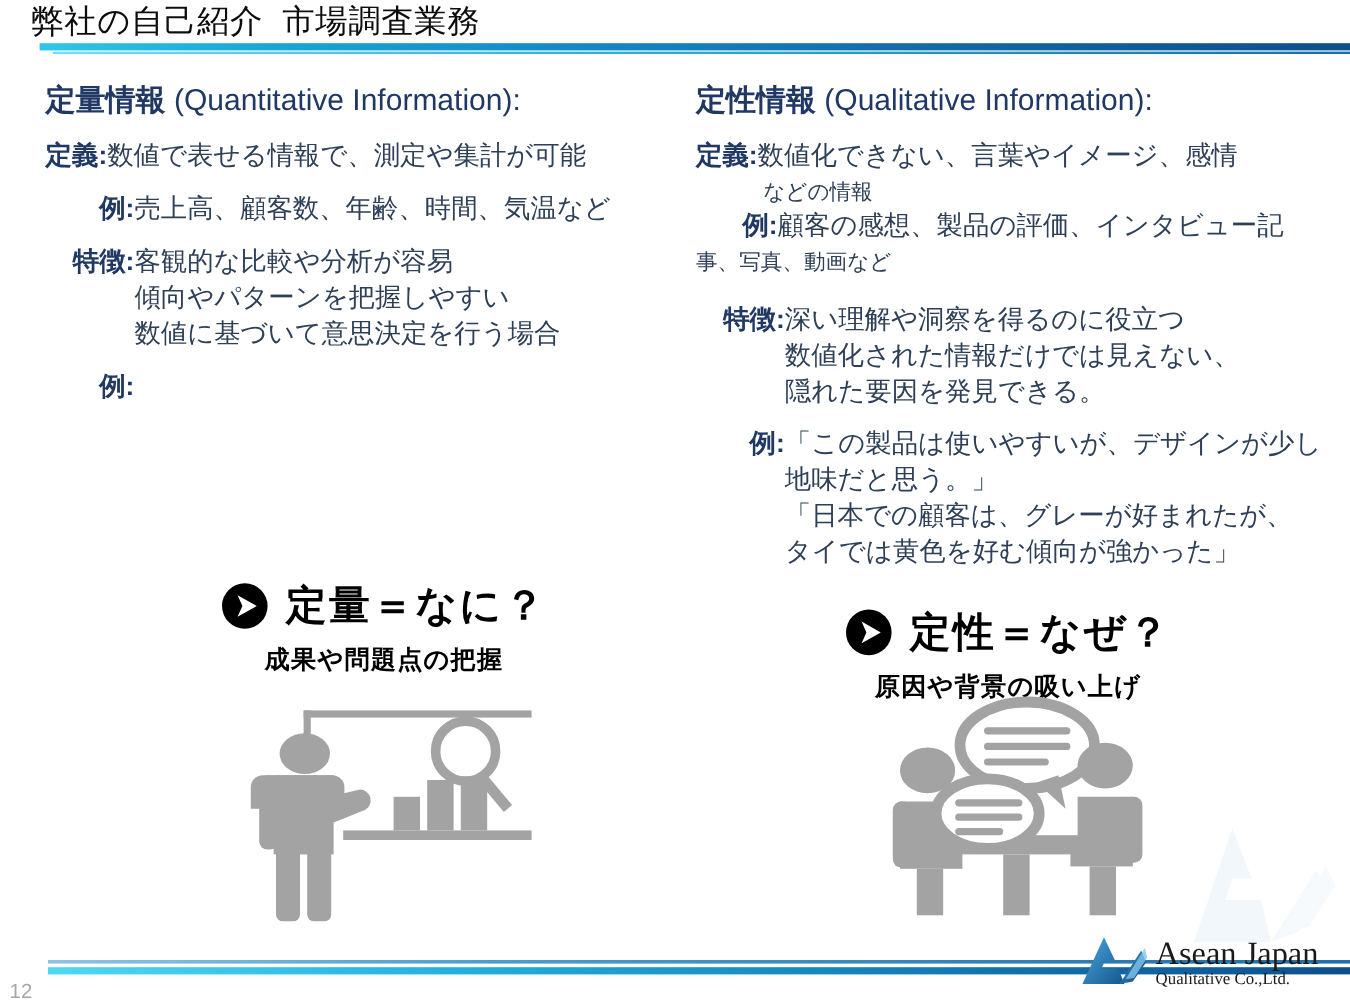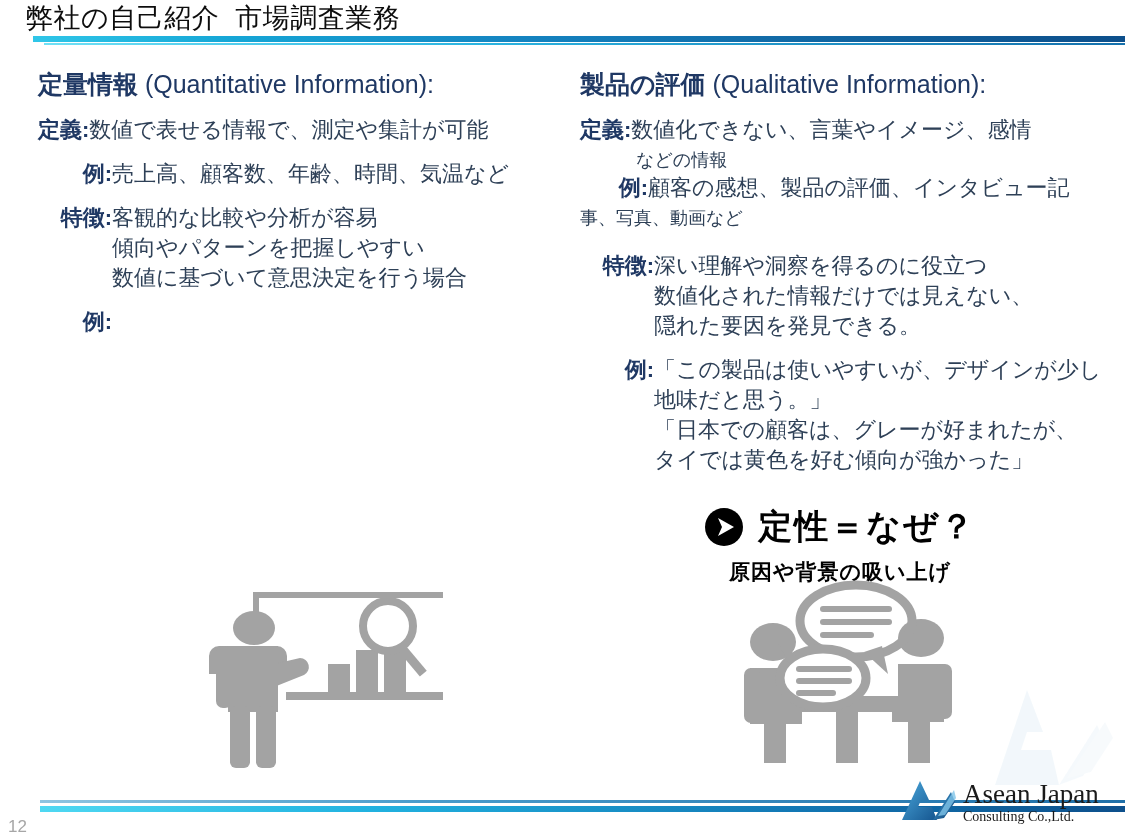--- a/index.html
+++ b/index.html
@@ -236,21 +236,21 @@
     <div class="blk row teiryo-q">
       <span class="lbl">例:</span>
     </div>
 
   </div>
 
   <div class="col col-right">
 
     <div class="blk">
       <div class="heading">
-        <b>製品の評価</b><span class="en"> (Qualitative Information):</span>
+        <b>定性情報</b><span class="en"> (Qualitative Information):</span>
       </div>
     </div>
 
     <div class="row teisei-def">
       <span class="lbl">定義:</span>
       <span class="val">数値化できない、言葉やイメージ、感情</span>
     </div>
     <div class="hang hang-indent">などの情報</div>
 
     <div class="row teisei-ex">
@@ -269,20 +269,32 @@
     <div class="blk row teisei-q">
       <span class="lbl">例:</span>
       <span class="val">「この製品は使いやすいが、デザインが少し
 地味だと思う。」
 「日本での顧客は、グレーが好まれたが、
 タイでは黄色を好む傾向が強かった」</span>
     </div>
 
   </div>
 
+  <div class="callout callout-left">
+    <div class="callout-head">
+      <span>
+        <svg class="play-icon" width="40" height="40" viewBox="0 0 40 40">
+          <circle cx="20" cy="20" r="19" fill="#000000"></circle>
+          <path d="M14 11 L30 20 L14 29 L18 20 Z" fill="#ffffff"></path>
+        </svg>
+      </span>
+      <span>定量＝なに？</span>
+    </div>
+    <div class="callout-sub">成果や問題点の把握</div>
+  </div>
 
   <div class="callout callout-right">
     <div class="callout-head">
       <span>
         <svg class="play-icon" width="40" height="40" viewBox="0 0 40 40">
           <circle cx="20" cy="20" r="19" fill="#000000"></circle>
           <path d="M14 11 L30 20 L14 29 L18 20 Z" fill="#ffffff"></path>
         </svg>
       </span>
       <span>定性＝なぜ？</span>
@@ -379,17 +391,17 @@
             <stop offset="100%" stop-color="#103f72"></stop>
           </linearGradient>
         </defs>
         <path d="M2 42 L20 3 L29 22 L21 22 L18 29 L32 29 L37 42 Z" fill="url(#ajg1)"></path>
         <path d="M33 42 L51 14 L55 24 L44 40 Z" fill="url(#ajg2)"></path>
         <path d="M38 38 L54 12 L56 20 L45 37 Z" fill="#7fc4e8" opacity="0.8"></path>
       </svg>
     </span>
     <span class="logo-text">
       <span class="logo-name">Asean Japan</span>
-      <span class="logo-sub" style="display:block">Consulting Co.,Ltd.</span>
+      <span class="logo-sub" style="display:block">Qualitative Co.,Ltd.</span>
     </span>
   </div>
 
 </div>
 
 </body></html>

